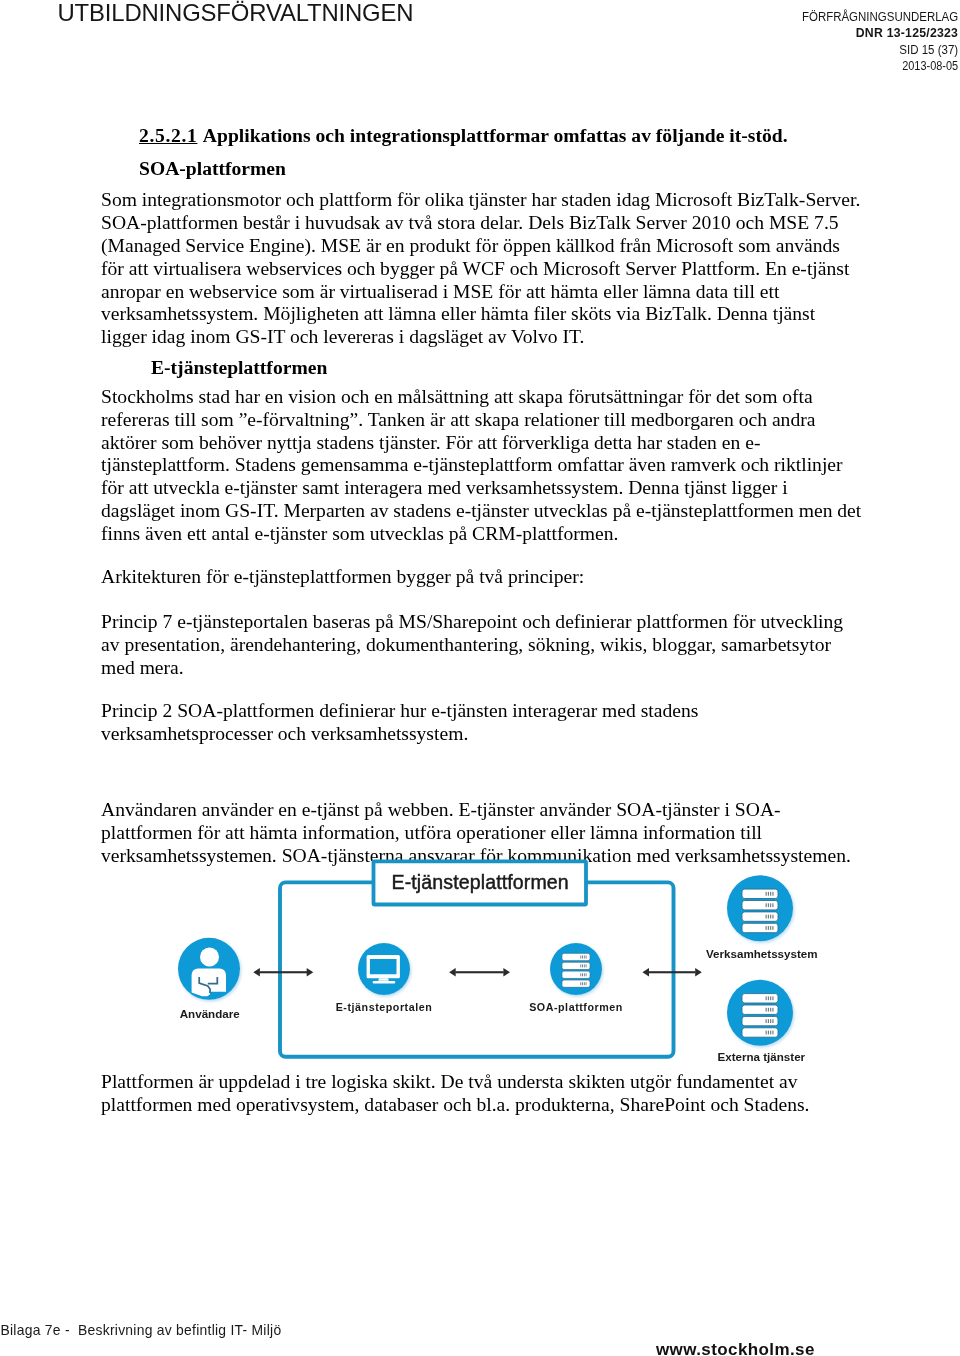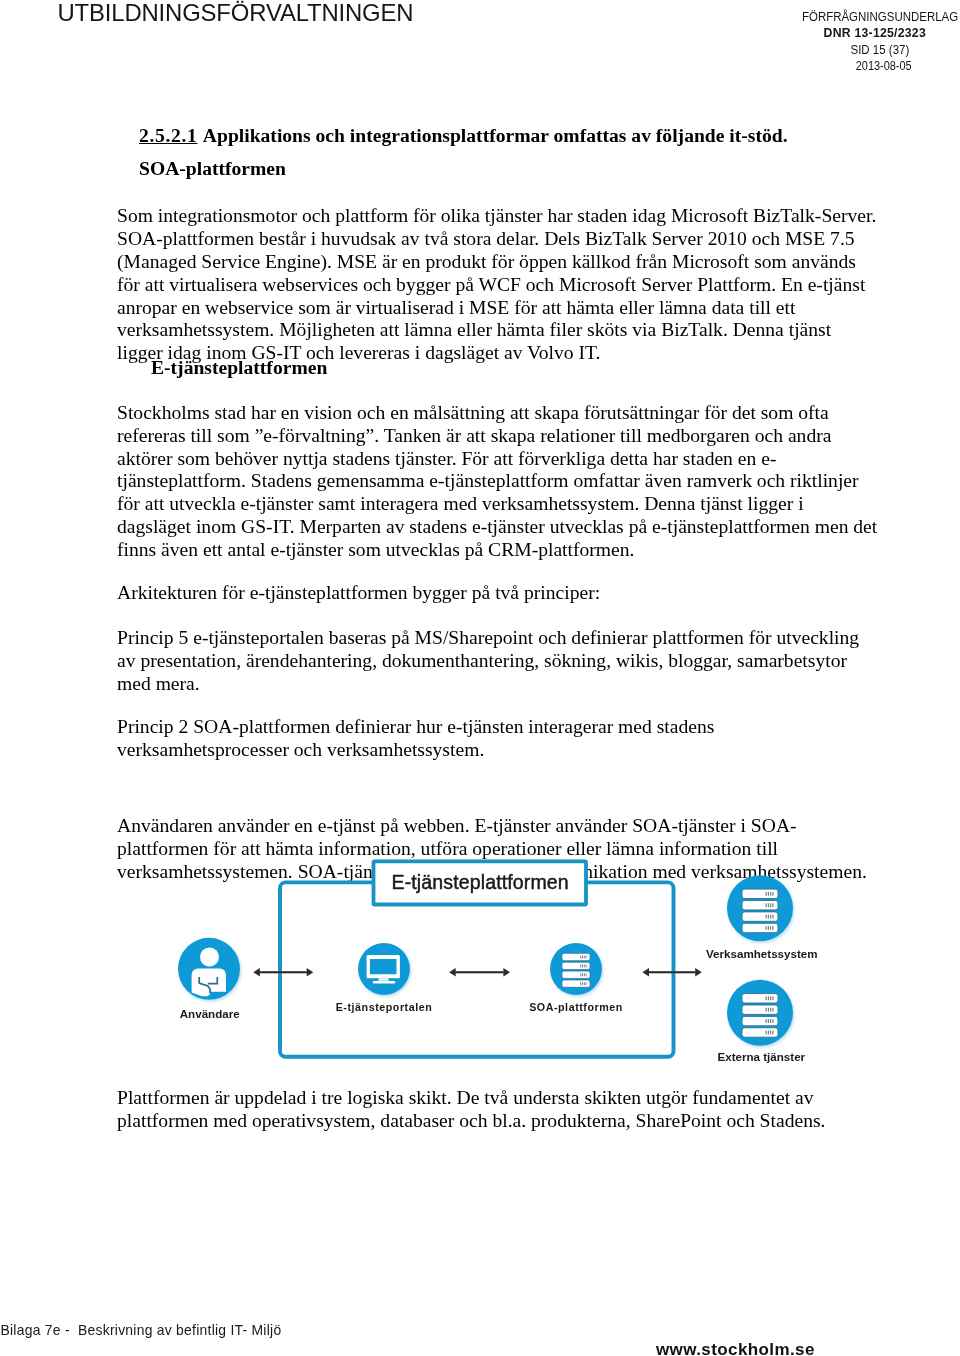--- a/index.html
+++ b/index.html
@@ -11,33 +11,33 @@
   }
   .page{position:relative;width:960px;height:1356px;}
 
   
   .hdr-left{
     position:absolute;left:57.5px;top:-1px;
     font-family:"Liberation Sans",sans-serif;
     font-size:23.9px;letter-spacing:-0.16px;color:#161616;font-weight:400;
   }
   .hdr-right{
-    position:absolute;right:2px;top:9.2px;text-align:center;
+    position:absolute;right:2px;top:9.2px;text-align:right;
     font-family:"Liberation Sans",sans-serif;font-size:12.5px;color:#161616;
     line-height:16.3px;
   }
   .hdr-right div{transform-origin:100% 50%;}
   .hdr-right .l1{transform:scaleX(0.918);}
   .hdr-right .bold{font-weight:700;letter-spacing:0.25px;transform:scaleX(0.98);}
   .hdr-right .l3{transform:scaleX(0.92);}
   .hdr-right .l4{transform:scaleX(0.875);}
 
   
   .content{position:absolute;left:101px;top:0;width:762px;}
-  p{margin:16px;font-size:19.6px;line-height:22.8px;text-align:left;}
+  p{margin:0;font-size:19.6px;line-height:22.8px;text-align:left;}
   .h-num{position:absolute;left:38px;top:124.5px;font-weight:700;font-size:19.6px;
          line-height:22.8px;white-space:nowrap;}
   .h-num .sp{display:inline-block;width:5.4px;}
   .h-num .num{letter-spacing:0.65px;text-decoration:underline;}
   .h-sub{position:absolute;font-weight:700;font-size:19.6px;line-height:22.8px;}
   .para{position:absolute;width:760px;}
 
   
   .ftr-left{
     position:absolute;left:0.5px;top:1322px;
@@ -74,21 +74,21 @@
 
   <div class="content">
     <div class="h-num">
       <span class="num">2.5.2.1</span><span class="sp"> </span><span>Applikations och integrationsplattformar omfattas av följande it-stöd.</span>
     </div>
     <div class="h-sub" style="left:38px;top:157.8px">SOA-plattformen</div>
     <p class="para" style="top:189.4px">Som integrationsmotor och plattform för olika tjänster har staden idag Microsoft BizTalk-Server. SOA-plattformen består i huvudsak av två stora delar. Dels BizTalk Server 2010 och MSE 7.5 (Managed Service Engine). MSE är en produkt för öppen källkod från Microsoft som används för att virtualisera webservices och bygger på WCF och Microsoft Server Plattform. En e-tjänst anropar en webservice som är virtualiserad i MSE för att hämta eller lämna data till ett verksamhetssystem. Möjligheten att lämna eller hämta filer sköts via BizTalk. Denna tjänst ligger idag inom GS-IT och levereras i dagsläget av Volvo IT.</p>
     <div class="h-sub" style="left:50px;top:356.9px">E-tjänsteplattformen</div>
     <p class="para" style="top:386px;width:762px">Stockholms stad har en vision och en målsättning att skapa förutsättningar för det som ofta refereras till som ”e-förvaltning”. Tanken är att skapa relationer till medborgaren och andra aktörer som behöver nyttja stadens tjänster. För att förverkliga detta har staden en e-tjänsteplattform. Stadens gemensamma e-tjänsteplattform omfattar även ramverk och riktlinjer för att utveckla e-tjänster samt interagera med verksamhetssystem. Denna tjänst ligger i dagsläget inom GS-IT. Merparten av stadens e-tjänster utvecklas på e-tjänsteplattformen men det finns även ett antal e-tjänster som utvecklas på CRM-plattformen.</p>
     <p class="para" style="top:566px">Arkitekturen för e-tjänsteplattformen bygger på två principer:</p>
-    <p class="para" style="top:611.1px">Princip 5 e-tjänsteportalen baseras på MS/Sharepoint och definierar plattformen för utveckling av presentation, ärendehantering, dokumenthantering, sökning, wikis, bloggar, samarbetsytor med mera.</p>
+    <p class="para" style="top:611.1px">Princip 7 e-tjänsteportalen baseras på MS/Sharepoint och definierar plattformen för utveckling av presentation, ärendehantering, dokumenthantering, sökning, wikis, bloggar, samarbetsytor med mera.</p>
     <p class="para" style="top:700.3px">Princip 2 SOA-plattformen definierar hur e-tjänsten interagerar med stadens verksamhetsprocesser och verksamhetssystem.</p>
     <p class="para" style="top:799px">Användaren använder en e-tjänst på webben. E-tjänster använder SOA-tjänster i SOA-plattformen för att hämta information, utföra operationer eller lämna information till verksamhetssystemen. SOA-tjänsterna ansvarar för kommunikation med verksamhetssystemen.</p>
     <p class="para" style="top:1071.3px">Plattformen är uppdelad i tre logiska skikt. De två understa skikten utgör fundamentet av plattformen med operativsystem, databaser och bl.a. produkterna, SharePoint och Stadens.</p>
   </div>
 
   <svg class="diagram" width="700" height="230" viewBox="0 0 700 230">
     <defs>
       <filter id="sh" x="-30%" y="-30%" width="170%" height="170%">
         <feDropShadow dx="1.2" dy="1.6" stdDeviation="1.4" flood-color="#7fbfe0" flood-opacity="0.55"></feDropShadow>
       </filter>

